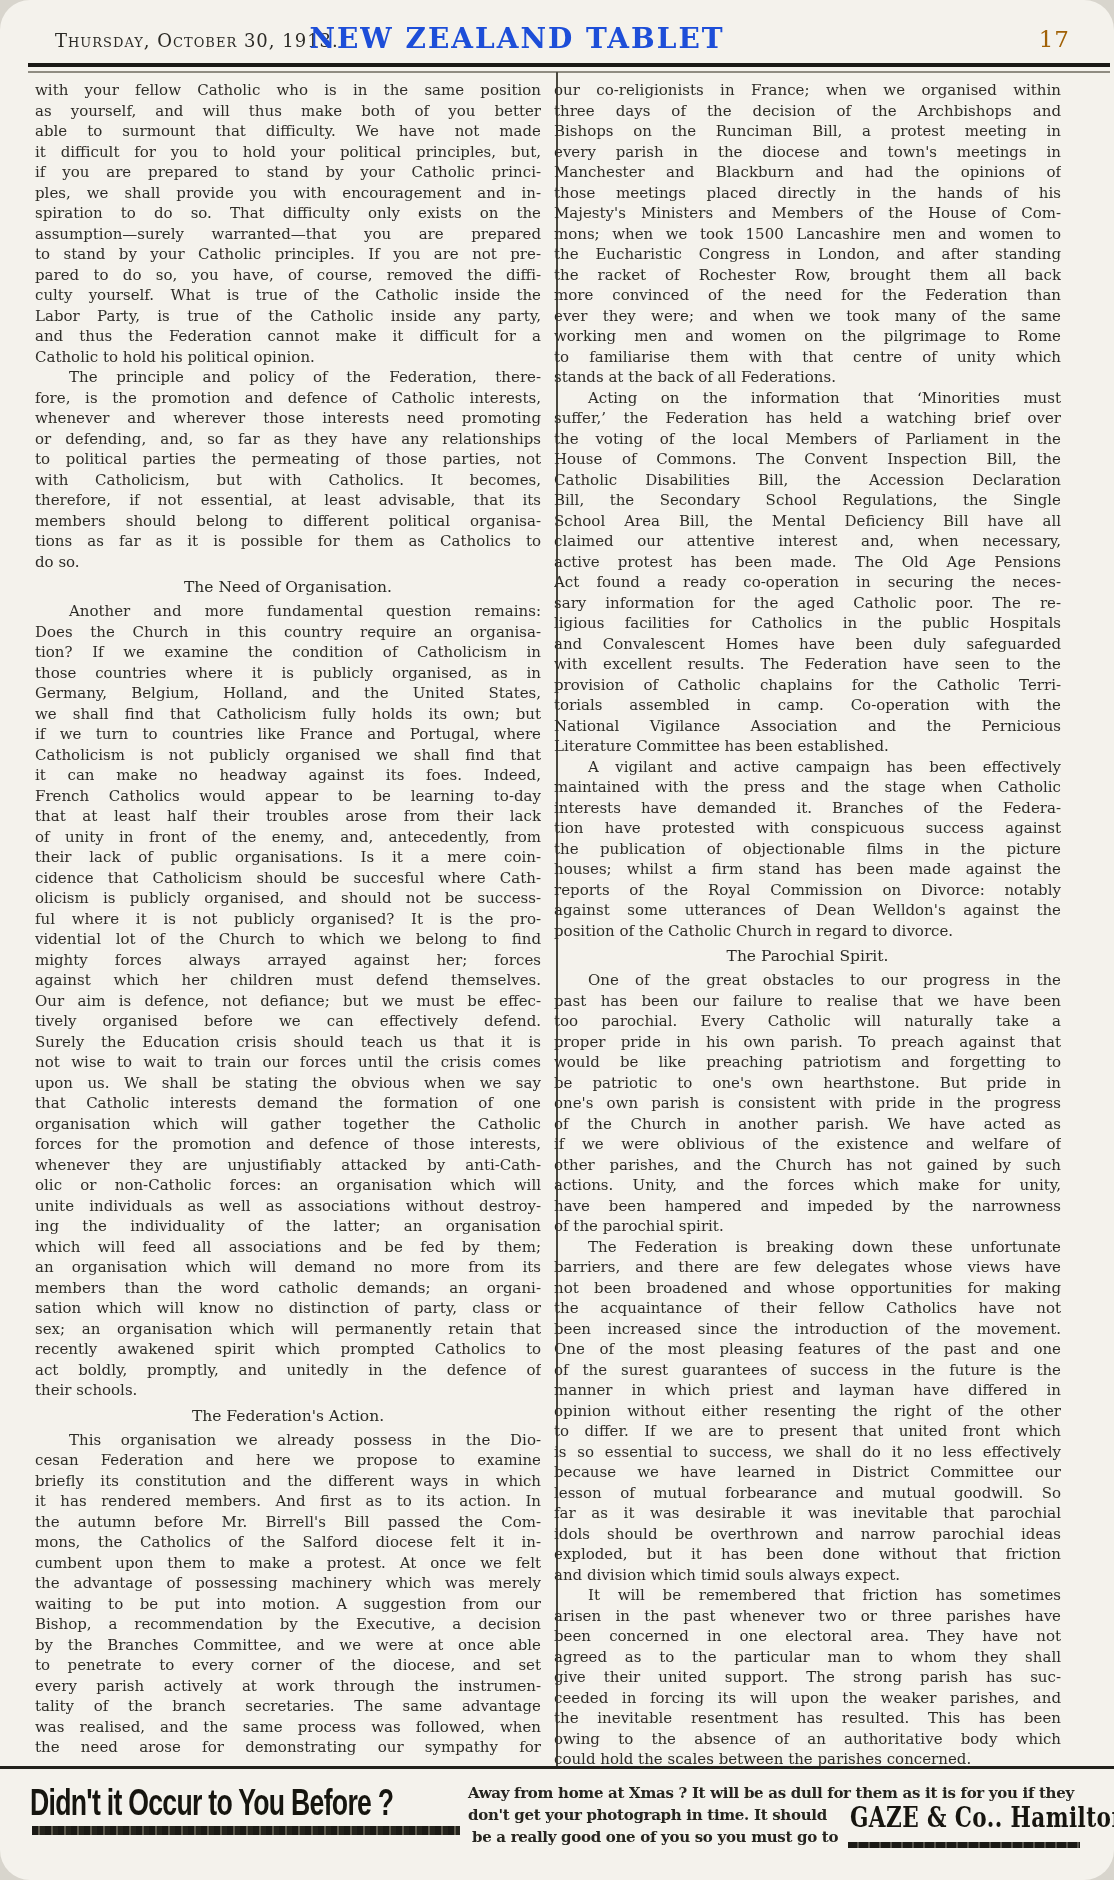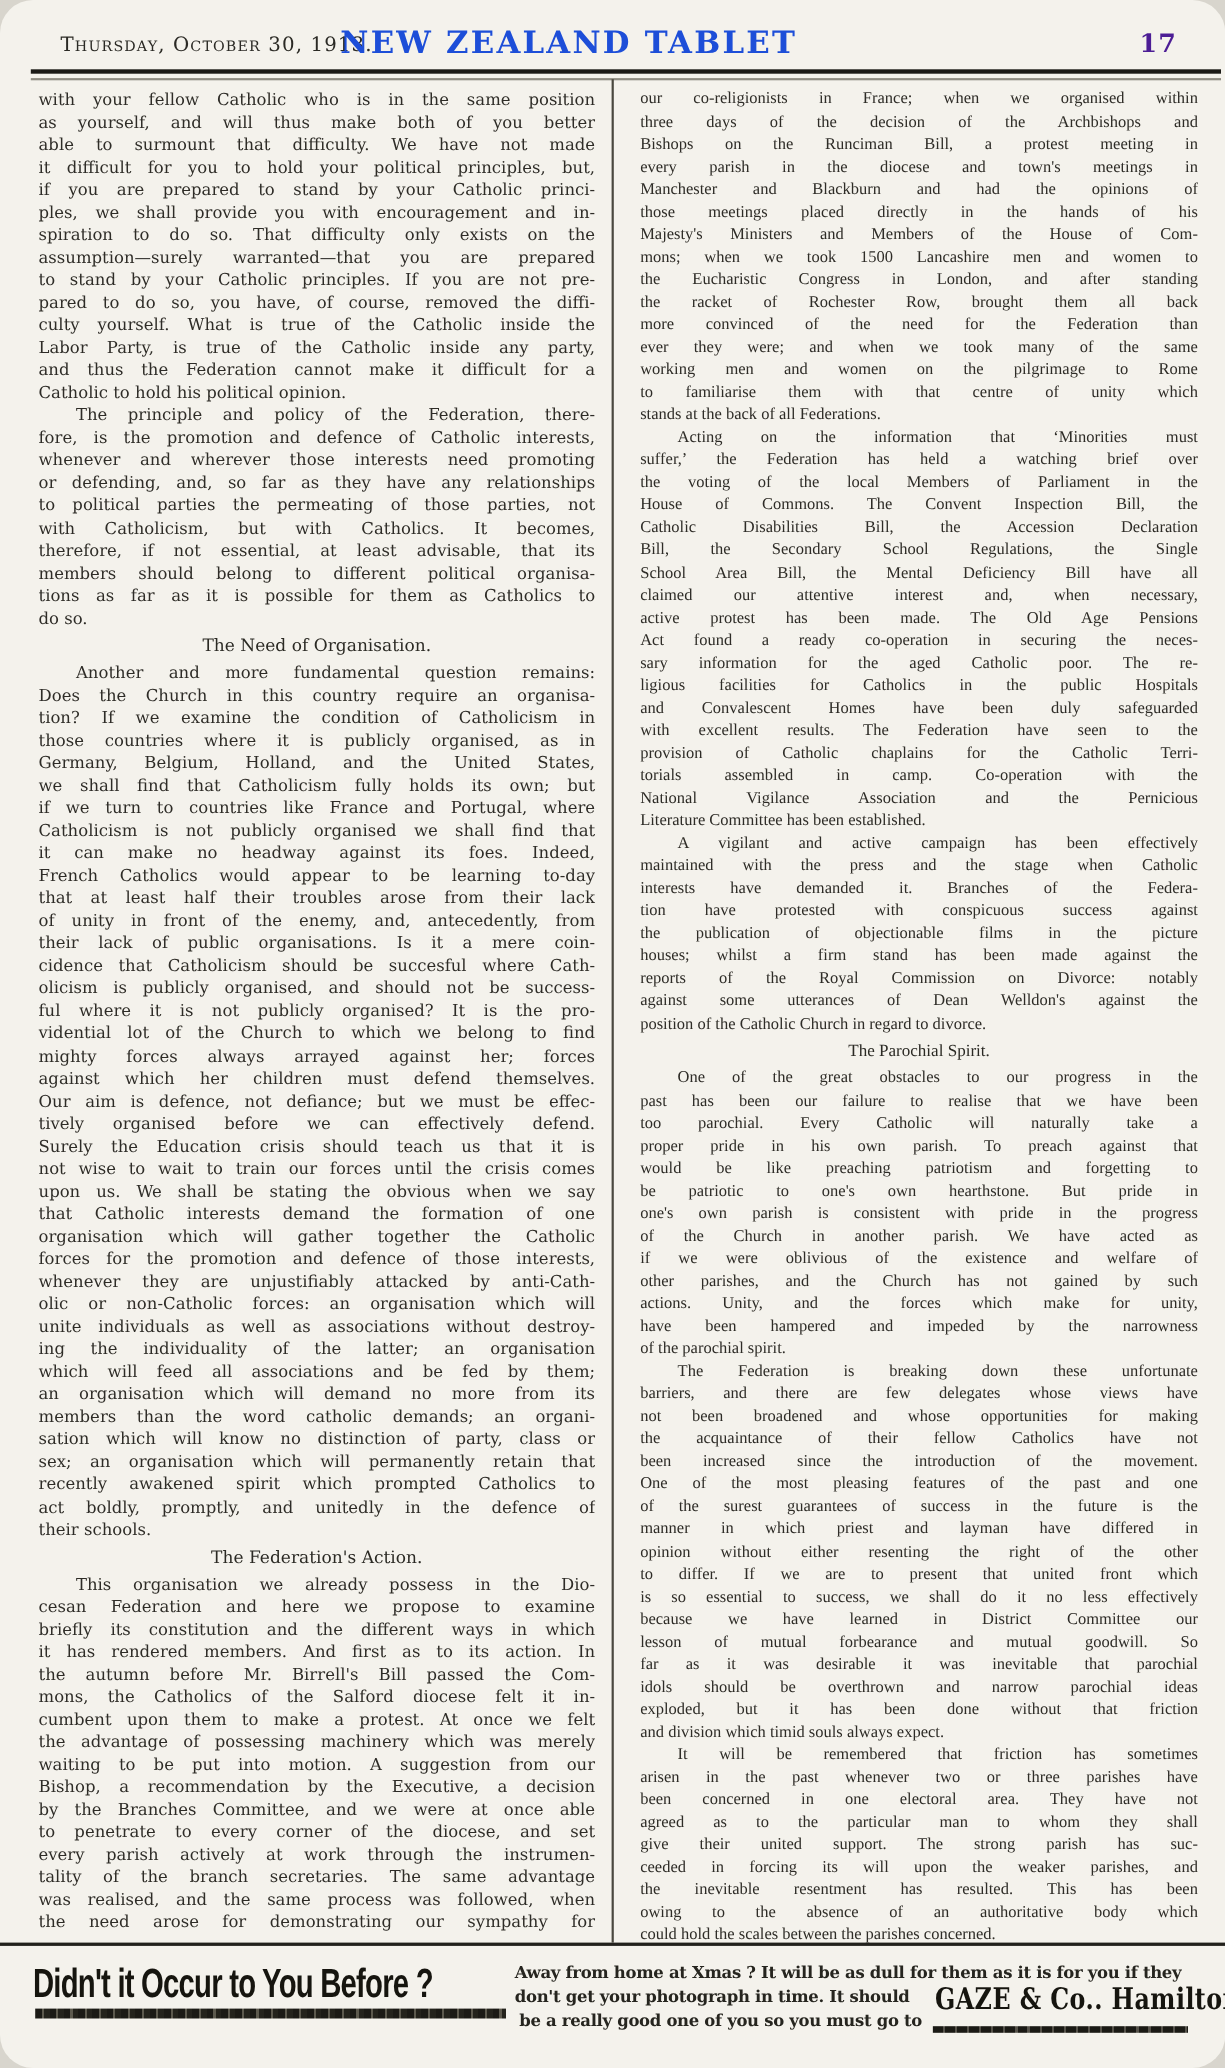--- a/index.html
+++ b/index.html
@@ -13,28 +13,28 @@
   .hdr-date {
     position:absolute; left:55px; top:30px;
     font-variant:small-caps; font-size:18px; letter-spacing:1px; color:#2b2a25;
   }
   .hdr-title {
     position:absolute; left:0; right:80px; top:22px; text-align:center;
     font-size:28px; font-weight:bold; letter-spacing:2px; color:#1d4ed8;
   }
   .hdr-pageno {
     position:absolute; right:44px; top:26px;
-    font-size:23px; font-weight:bold; color:#4c1d95; letter-spacing:1px;
+    font-size:23px; font-weight:normal; color:#a16207; letter-spacing:1px;
   }
   .rule-thick { position:absolute; left:28px; right:4px; top:63px;  height:4px; background:#1b1a16; }
   .rule-thin  { position:absolute; left:28px; right:4px; top:71px;  height:2px; background:#8f8c82; }
   
   .col { position:absolute; top:80px; font-size:15px; line-height:20.5px; color:#2e2c27; }
   #col-left  { left:35px;  width:506px; }
-  #col-right { left:582px; width:507px;font-family:Liberation Serif, serif; }
+  #col-right { left:554px; width:507px; }
   .divider   { position:absolute; left:556px; top:72px; width:2px; height:1694px; background:#4a483f; }
   .line { text-align:justify; text-align-last:justify; height:20.5px; overflow:hidden; }
   .line.para-end { text-align-last:left; }
   .line.indent { text-indent:34px; }
   .heading { text-align:center; font-size:15.5px; height:29px; padding-top:5px; box-sizing:border-box; color:#2b2a24; }
   
   .footer-rule { position:absolute; left:0; top:1766px; width:1114px; height:3px; background:#22211c; }
   .ad-headline {
     position:absolute; left:30px; top:1782px; white-space:nowrap;
     font-family:"Liberation Sans", sans-serif; font-weight:bold; font-size:37px;

